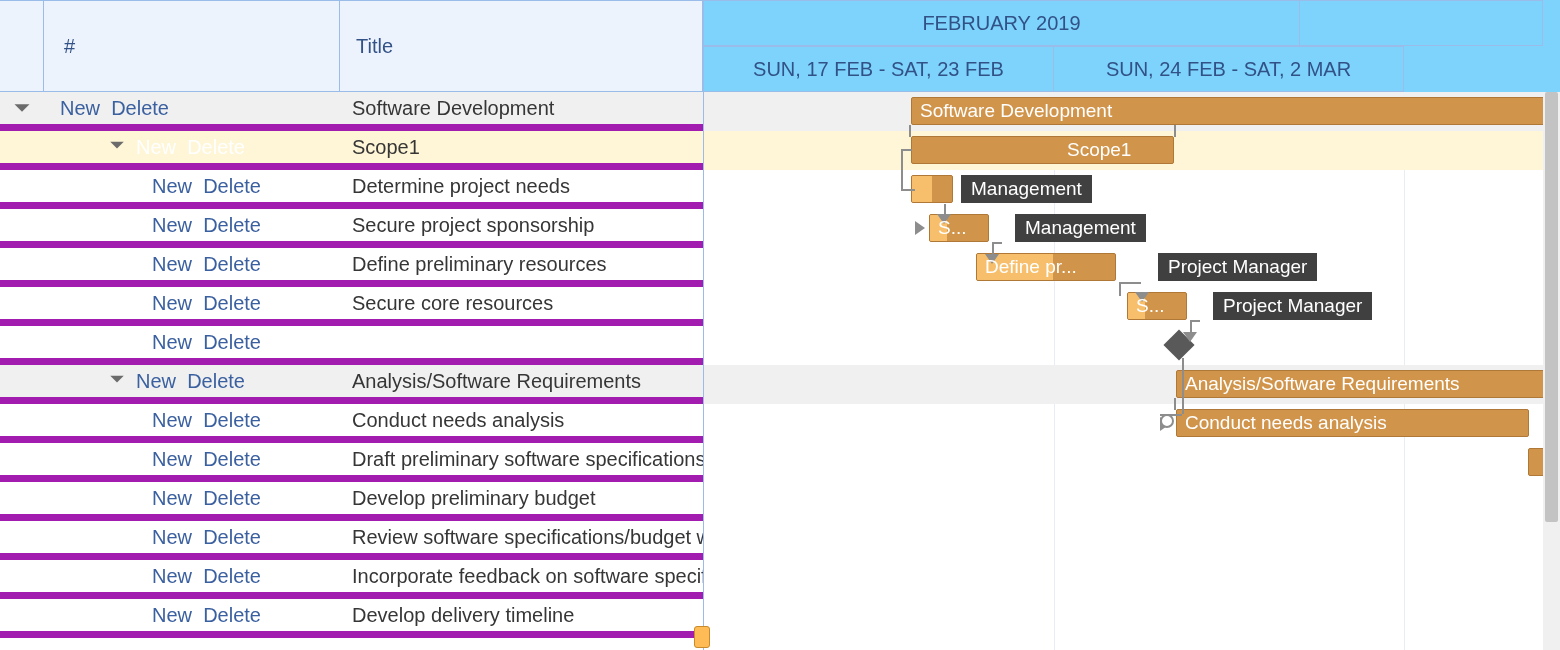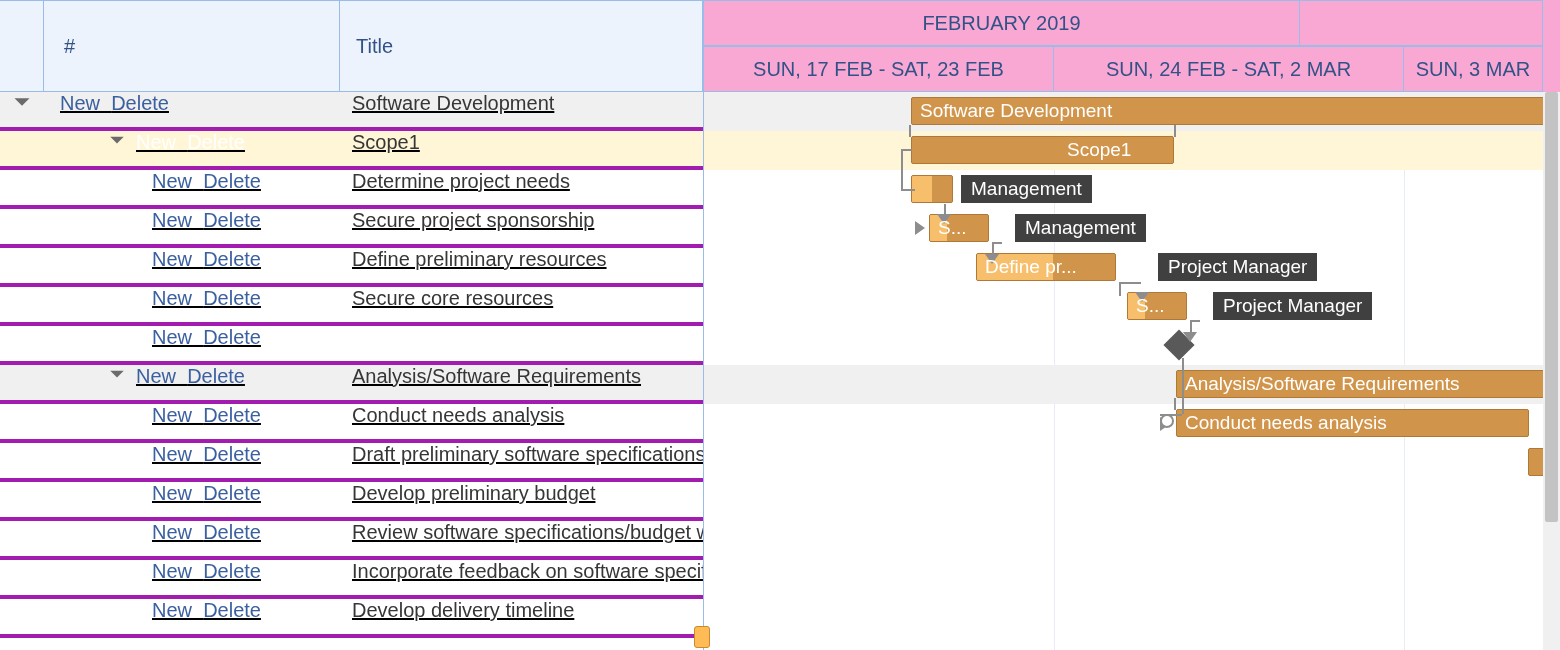--- a/index.html
+++ b/index.html
@@ -9,33 +9,33 @@
   .right-pane { flex: 1; display: flex; flex-direction: column; position: relative; overflow: hidden; }
 
   
   .lhdr { height: 92px; display: flex; background: #edf3fc; }
   .lhdr .c-expand { width: 44px; border: 1px solid #99bce8; border-left: none; }
   .lhdr .c-num   { width: 296px; border: 1px solid #99bce8; border-left: none; display: flex; align-items: center; padding-left: 20px; color: #325287; }
   .lhdr .c-title { flex: 1; border: 1px solid #99bce8; border-left: none; display: flex; align-items: center; padding-left: 16px; color: #325287; }
 
   
   .lrows { flex: 1; overflow: hidden; }
-  .lrow { height: 39px; display: flex; align-items: flex-start; border-bottom: 4px solid #a21caf; text-decoration: underline; }
+  .lrow { height: 39px; display: flex; align-items: center; border-bottom: 7px solid #a21caf; }
   .lrow.summary { background: #f0f0f0; }
   .lrow.selected { background: #fff6d7; }
   .lrow .expcell { width: 44px; display: flex; justify-content: center; align-items: center; }
   .lrow .numcell { width: 296px; display: flex; align-items: center; }
   .lrow .titlecell { flex: 1; padding-left: 12px; color: #363636; white-space: nowrap; overflow: hidden; }
   .link { color: #3b60a0; cursor: pointer; }
   .lrow.selected .link { color: #ffffff; }
   .exp-caret { width: 20px; height: 20px; color: #6b6b6b; }
   .lrow.selected .exp-caret { color: #6b6b6b; }
 
   
-  .rhdr { height: 92px; display: flex; flex-direction: column; background: #f9a8d4; }
+  .rhdr { height: 92px; display: flex; flex-direction: column; background: #7dd3fc; }
   .rhdr .month-row, .rhdr .week-row { height: 46px; display: flex; }
   .rhdr .hcell { border: 1px solid #99bce8; border-left: none; display: flex; align-items: center; justify-content: center; color: #325287; }
 
   
   .rbody { flex: 1; position: relative; background: #fff; }
   .vline { position: absolute; top: 0; bottom: 0; width: 0; border-left: 1px solid #e7ecf5; }
   .trow { position: absolute; left: 0; right: 0; height: 39px; }
   .trow.summary { background: #f0f0f0; }
   .trow.selected { background: #fff6d7; }
   .bar { position: absolute; height: 28px; top: 5px; border-radius: 2px; display: flex; align-items: center; padding: 0 8px; color: #fff; white-space: nowrap; overflow: hidden; font-size: 19px; }
@@ -150,21 +150,20 @@
 
   <div class="right-pane">
     <div class="rhdr">
       <div class="month-row" id="month-row">
           <div class="hcell" style="width: 596px;">FEBRUARY 2019</div>
           <div class="hcell" style="width: 243px;"></div>
         </div>
       <div class="week-row" id="week-row">
           <div class="hcell" style="width: 350px;">SUN, 17 FEB - SAT, 23 FEB</div>
           <div class="hcell" style="width: 350px;">SUN, 24 FEB - SAT, 2 MAR</div>
-          <div class="hcell" style="width: 139px;">SUN, 3 MAR</div>
         </div>
     </div>
     <div class="rbody" id="timeline-body">
       <div class="vline" style="left:350px"></div>
       <div class="vline" style="left:700px"></div>
     <div class="trow summary" style="top: 0px;">
           <div class="bar summarybar" style="left: 207px; width: 700px;">
             <span class="label">Software Development</span>
           </div>
         </div>

